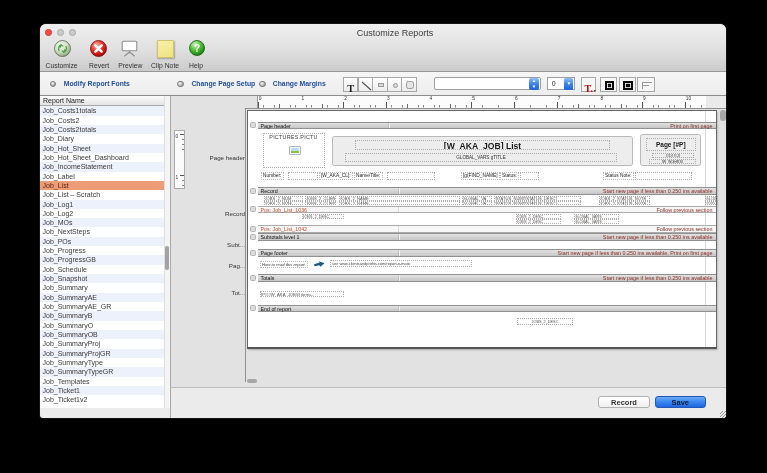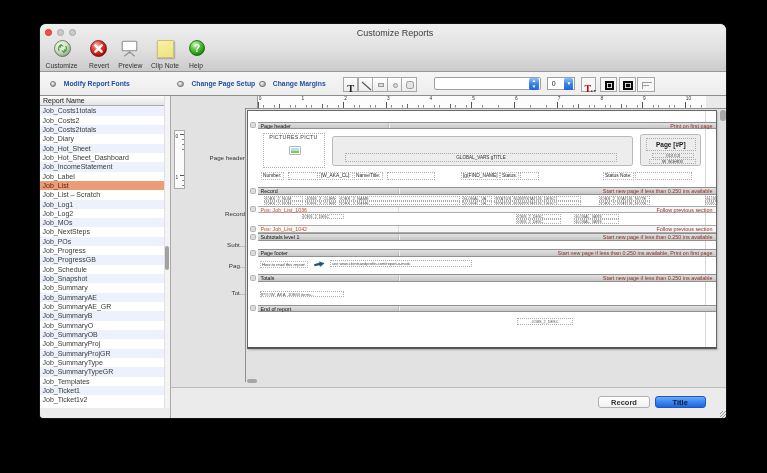--- a/index.html
+++ b/index.html
@@ -242,20 +242,21 @@
       <div class="tab" style="top:123px;"></div>
       <div class="tab" style="top:139px;"></div>
       <div class="tab" style="top:164px;"></div>
       <div class="tab" style="top:194.5px;"></div>
       <div class="band" style="top:11px;">Page header<i class="divider" style="left:131px;"></i><span class="bandr">Print on first page</span></div>
 
       <div class="dash" style="left:14.5px;top:22px;width:62px;height:35.5px;text-align:center;font-size:5.4px;color:#3a3a3a;padding-top:1px;letter-spacing:0.25px;">PICTURES.PICTU
         <div style="position:absolute;left:25px;top:12px;width:12px;height:9.5px;background:linear-gradient(#b5ddf5 55%,#8cc63f 55%);border:1px solid #a8b8c2;border-radius:1px;box-shadow:inset 0 0 0 1px #fff;"></div>
       </div>
       <div class="panel" style="left:83.5px;top:25px;width:301px;height:30px;">
+        <div class="dash" style="left:22.5px;top:3px;width:255px;height:10.5px;text-align:center;font-size:8.6px;font-weight:bold;line-height:10px;color:#1a1a1a;">[W_AKA_JOB] List</div>
         <div class="dash" style="left:12.5px;top:16.5px;width:272px;height:8.5px;text-align:center;font-size:4.6px;color:#333;line-height:8px;">GLOBAL_VARS gTITLE</div>
       </div>
       <div class="panel" style="left:391.5px;top:23px;width:61px;height:32.5px;">
         <div class="dash" style="left:5px;top:3.5px;width:50.5px;height:13px;text-align:center;font-size:6.5px;font-weight:bold;line-height:12px;color:#1a1a1a;">Page [#P]</div>
         <div class="dash" style="left:11.5px;top:18.5px;width:42px;height:5px;text-align:center;font-size:3.6px;line-height:4.5px;color:#333;">[#D] [#J]</div>
         <div class="dash" style="left:8.5px;top:24px;width:46.5px;height:5px;text-align:center;font-size:3.6px;line-height:4.5px;color:#333;">[W_WGHRS]</div>
       </div>
 
       <div class="lbl" style="left:12.5px;top:61.5px;">Number:</div>
       <div class="dash" style="left:39.5px;top:61.5px;width:30px;height:7.5px;"></div>
@@ -300,15 +301,15 @@
       <div class="dash" style="left:12px;top:180px;width:84px;height:6.5px;font-size:4.2px;line-height:6px;">[P#] [W_AKA_JOBS] items...</div>
       <div class="band" style="top:194px;">End of report<i class="divider"></i></div>
       <div class="dash" style="left:269px;top:207px;width:56px;height:7px;font-size:3.8px;line-height:6px;text-align:center;">JOBS_2_DESC</div>
     </div>
     <div class="thumbv" style="left:549px;top:13.5px;width:5.5px;height:11px;"></div>
     <div class="thumbv" style="left:76px;top:282.5px;width:9.5px;height:4.5px;"></div>
   </div>
   <div id="footer">
   </div>
   <div id="cancel">Record</div>
-  <div id="save">Title</div>
+  <div id="save">Save</div>
   <div style="position:absolute;left:680px;top:387px;width:6.5px;height:6.5px;background:repeating-linear-gradient(135deg,transparent 0 1.6px,#999 1.6px 2.3px);"></div>
 </div>
 
 </body></html>

